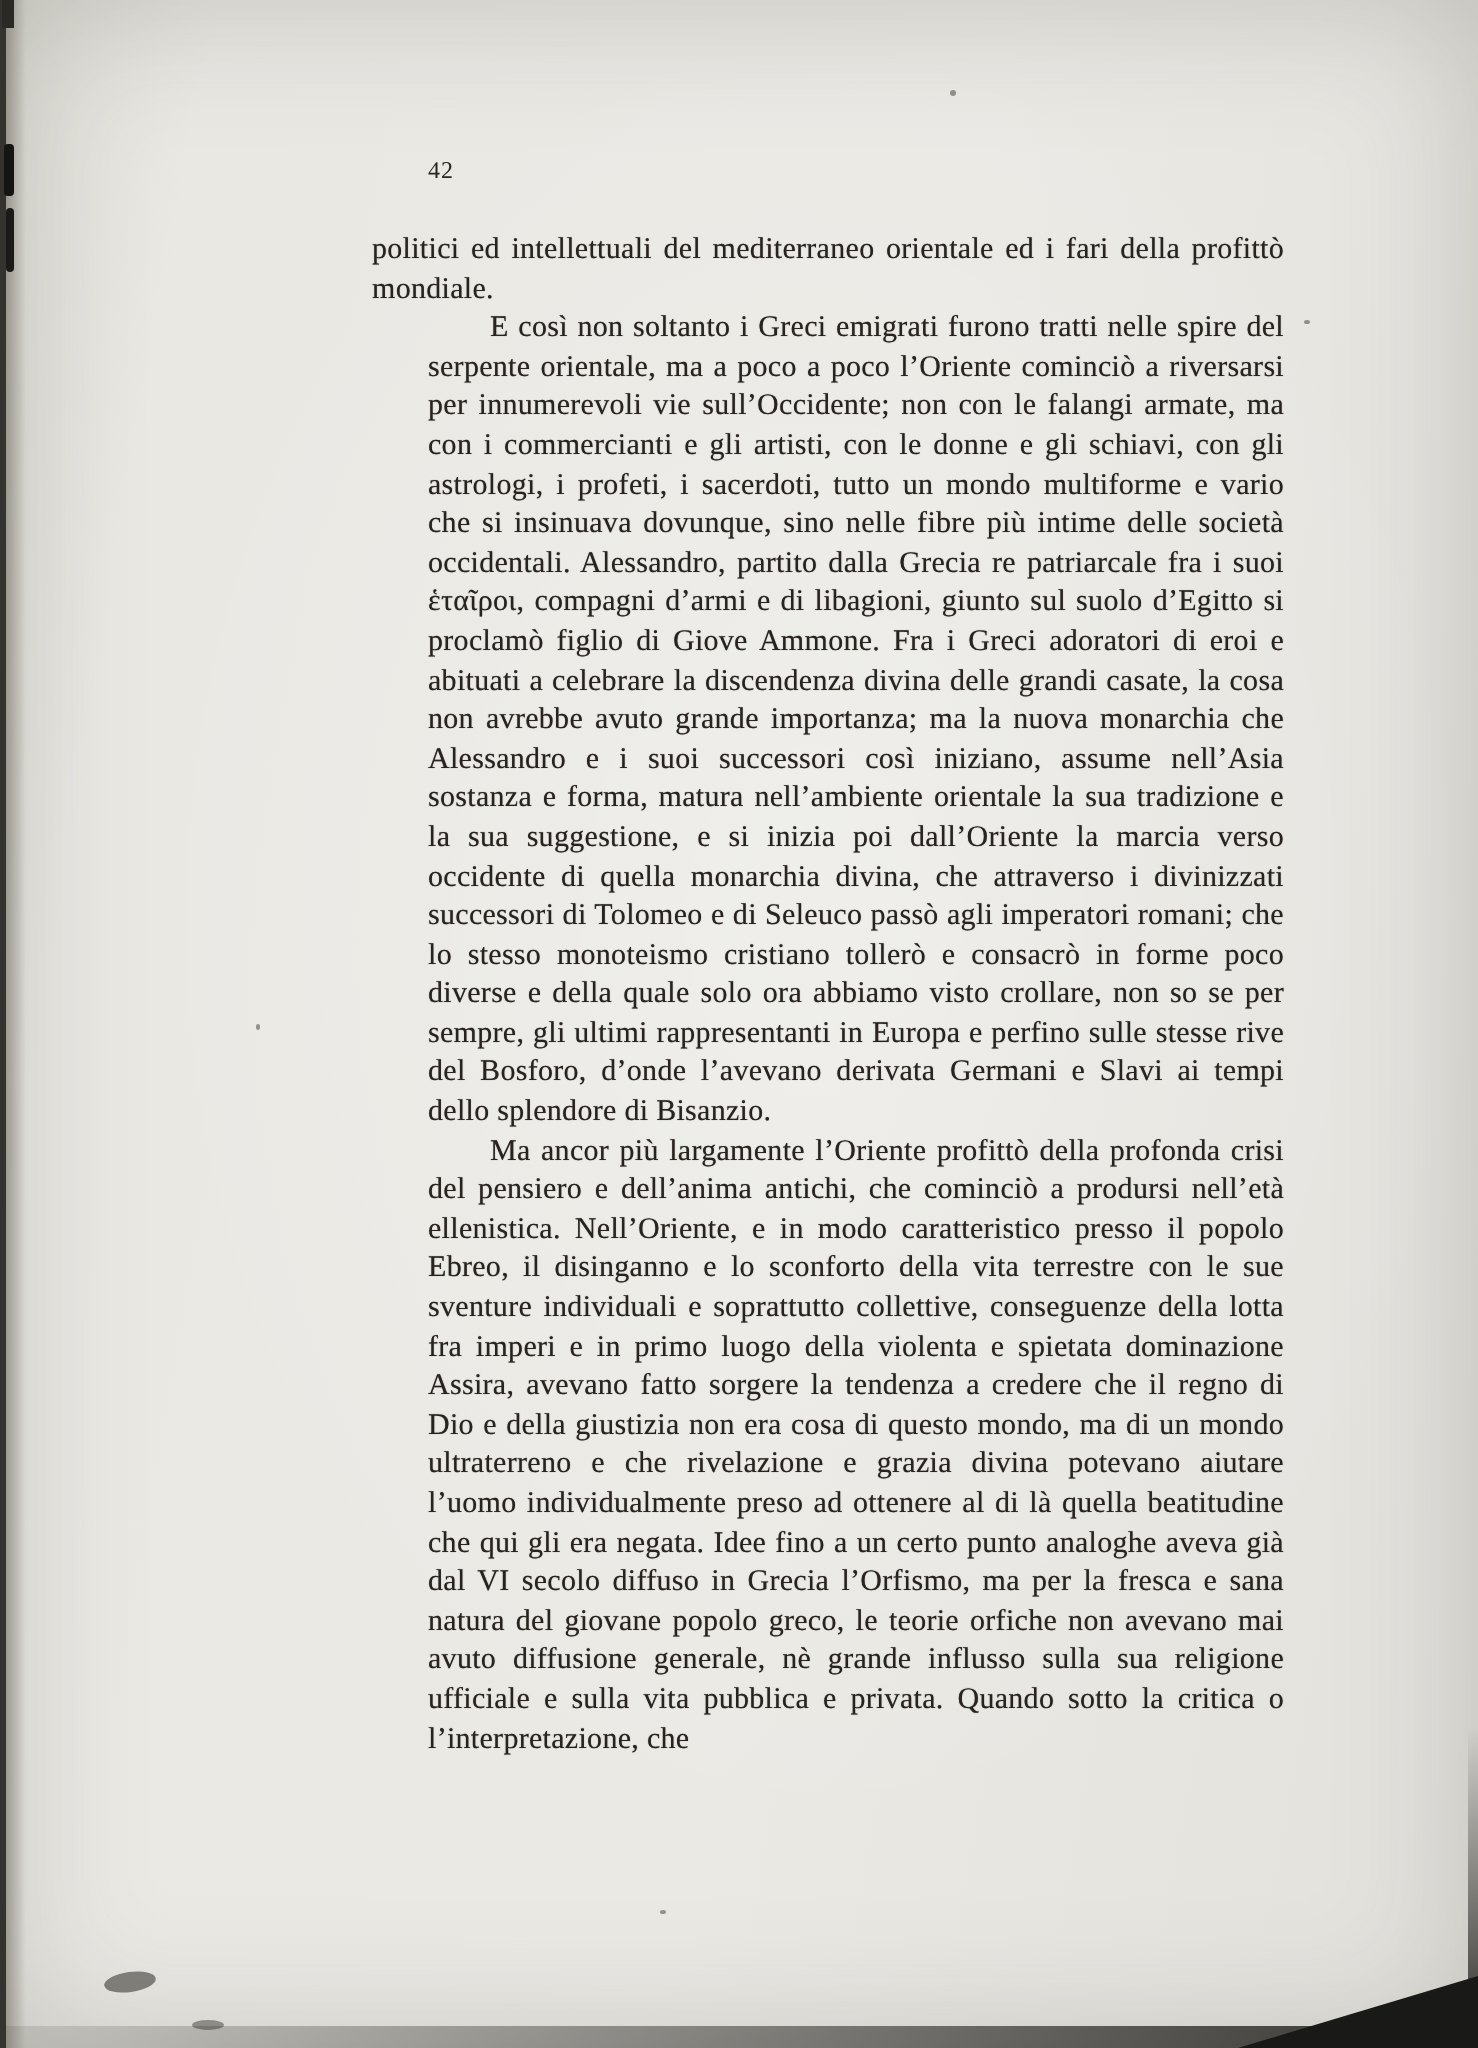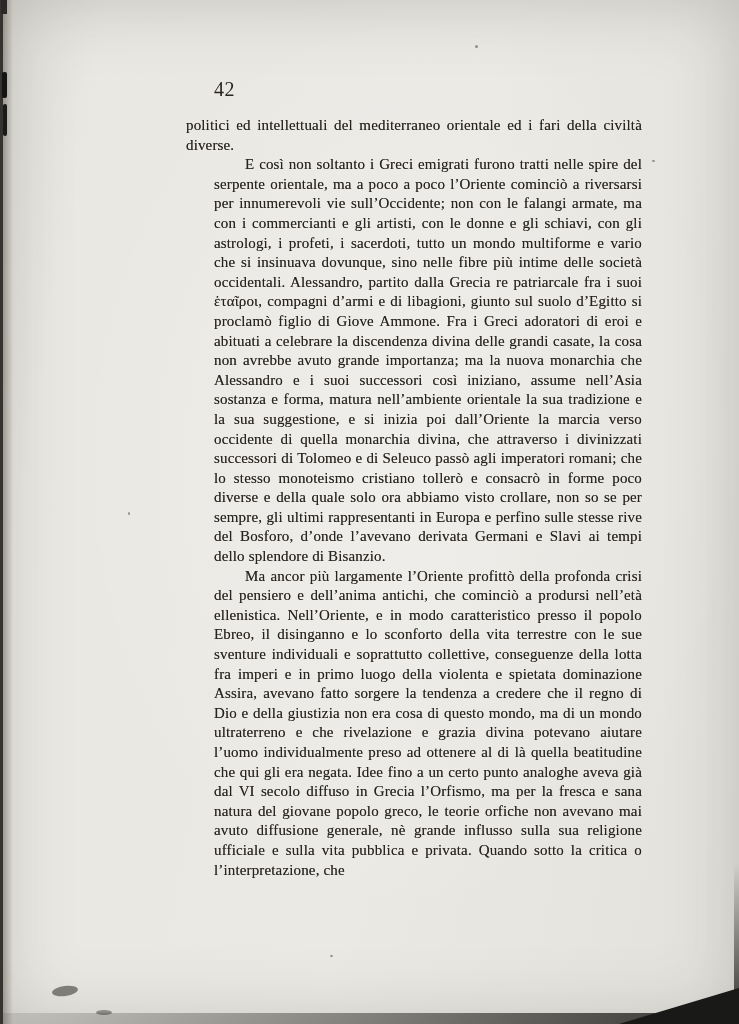--- a/index.html
+++ b/index.html
@@ -65,21 +65,21 @@
   .speck { position: absolute; background: rgba(60,56,48,0.5); border-radius: 50%; }
   .speck.s1 { left: 475px; top: 45px;  width: 3px; height: 3px; }
   .speck.s2 { left: 652px; top: 160px; width: 3px; height: 2px; }
   .speck.s3 { left: 128px; top: 512px; width: 2px; height: 3px; }
   .speck.s4 { left: 330px; top: 955px; width: 3px; height: 2px; }
   
   .page-number {
     position: absolute;
     left: 214px;
     top: 78px;
-    font-size: 20px;
+    font-size: 12px;
     color: #2a251f;
     letter-spacing: 0.5px;
   }
   .text-block {
     position: absolute;
     left: 186px;
     top: 116px;
     width: 456px;
     color: #28231e;
     font-size: 15px;
@@ -92,21 +92,21 @@
   .text-block p.indent { text-indent: 31px; margin-left: 28px; }
 </style>
 </head>
 <body>
 
 <div class="scan-page">
 
   <div class="page-number">42</div>
 
   <div class="text-block">
-    <p class="para">politici ed intellettuali del mediterraneo orientale ed i fari della civiltà diverse.</p>
+    <p class="para">politici ed intellettuali del mediterraneo orientale ed i fari della profittò mondiale.</p>
     <p class="para indent">E così non soltanto i Greci emigrati furono tratti nelle spire del serpente orientale, ma a poco a poco l’Oriente cominciò a riversarsi per innumerevoli vie sull’Occidente; non con le falangi armate, ma con i commercianti e gli artisti, con le donne e gli schiavi, con gli astrologi, i profeti, i sacerdoti, tutto un mondo multiforme e vario che si insinuava dovunque, sino nelle fibre più intime delle società occidentali. Alessandro, partito dalla Grecia re patriarcale fra i suoi ἑταῖροι, compagni d’armi e di libagioni, giunto sul suolo d’Egitto si proclamò figlio di Giove Ammone. Fra i Greci adoratori di eroi e abituati a celebrare la discendenza divina delle grandi casate, la cosa non avrebbe avuto grande importanza; ma la nuova monarchia che Alessandro e i suoi successori così iniziano, assume nell’Asia sostanza e forma, matura nell’ambiente orientale la sua tradizione e la sua suggestione, e si inizia poi dall’Oriente la marcia verso occidente di quella monarchia divina, che attraverso i divinizzati successori di Tolomeo e di Seleuco passò agli imperatori romani; che lo stesso monoteismo cristiano tollerò e consacrò in forme poco diverse e della quale solo ora abbiamo visto crollare, non so se per sempre, gli ultimi rappresentanti in Europa e perfino sulle stesse rive del Bosforo, d’onde l’avevano derivata Germani e Slavi ai tempi dello splendore di Bisanzio.</p>
     <p class="para indent">Ma ancor più largamente l’Oriente profittò della profonda crisi del pensiero e dell’anima antichi, che cominciò a prodursi nell’età ellenistica. Nell’Oriente, e in modo caratteristico presso il popolo Ebreo, il disinganno e lo sconforto della vita terrestre con le sue sventure individuali e soprattutto collettive, conseguenze della lotta fra imperi e in primo luogo della violenta e spietata dominazione Assira, avevano fatto sorgere la tendenza a credere che il regno di Dio e della giustizia non era cosa di questo mondo, ma di un mondo ultraterreno e che rivelazione e grazia divina potevano aiutare l’uomo individualmente preso ad ottenere al di là quella beatitudine che qui gli era negata. Idee fino a un certo punto analoghe aveva già dal VI secolo diffuso in Grecia l’Orfismo, ma per la fresca e sana natura del giovane popolo greco, le teorie orfiche non avevano mai avuto diffusione generale, nè grande influsso sulla sua religione ufficiale e sulla vita pubblica e privata. Quando sotto la critica o l’interpretazione, che</p>
   </div>
 
   <div class="edge-left-dark"></div>
   <div class="edge-left-shade"></div>
   <div class="mark-left-c"></div>
   <div class="mark-left-a"></div>
   <div class="mark-left-b"></div>
   <div class="smudge-bottom-left"></div>

